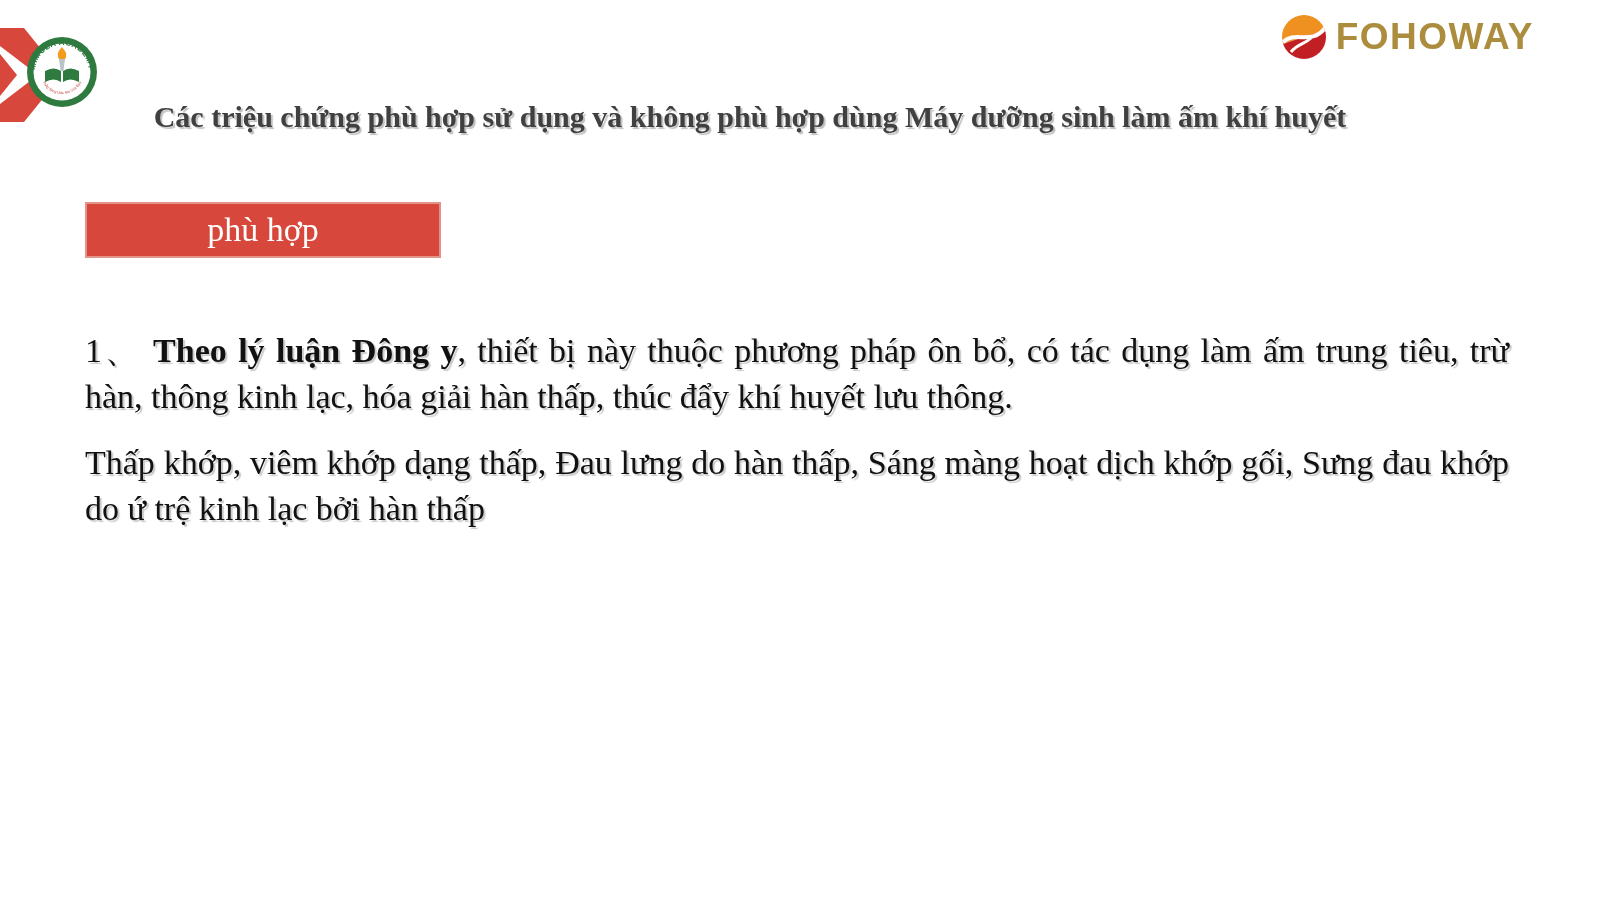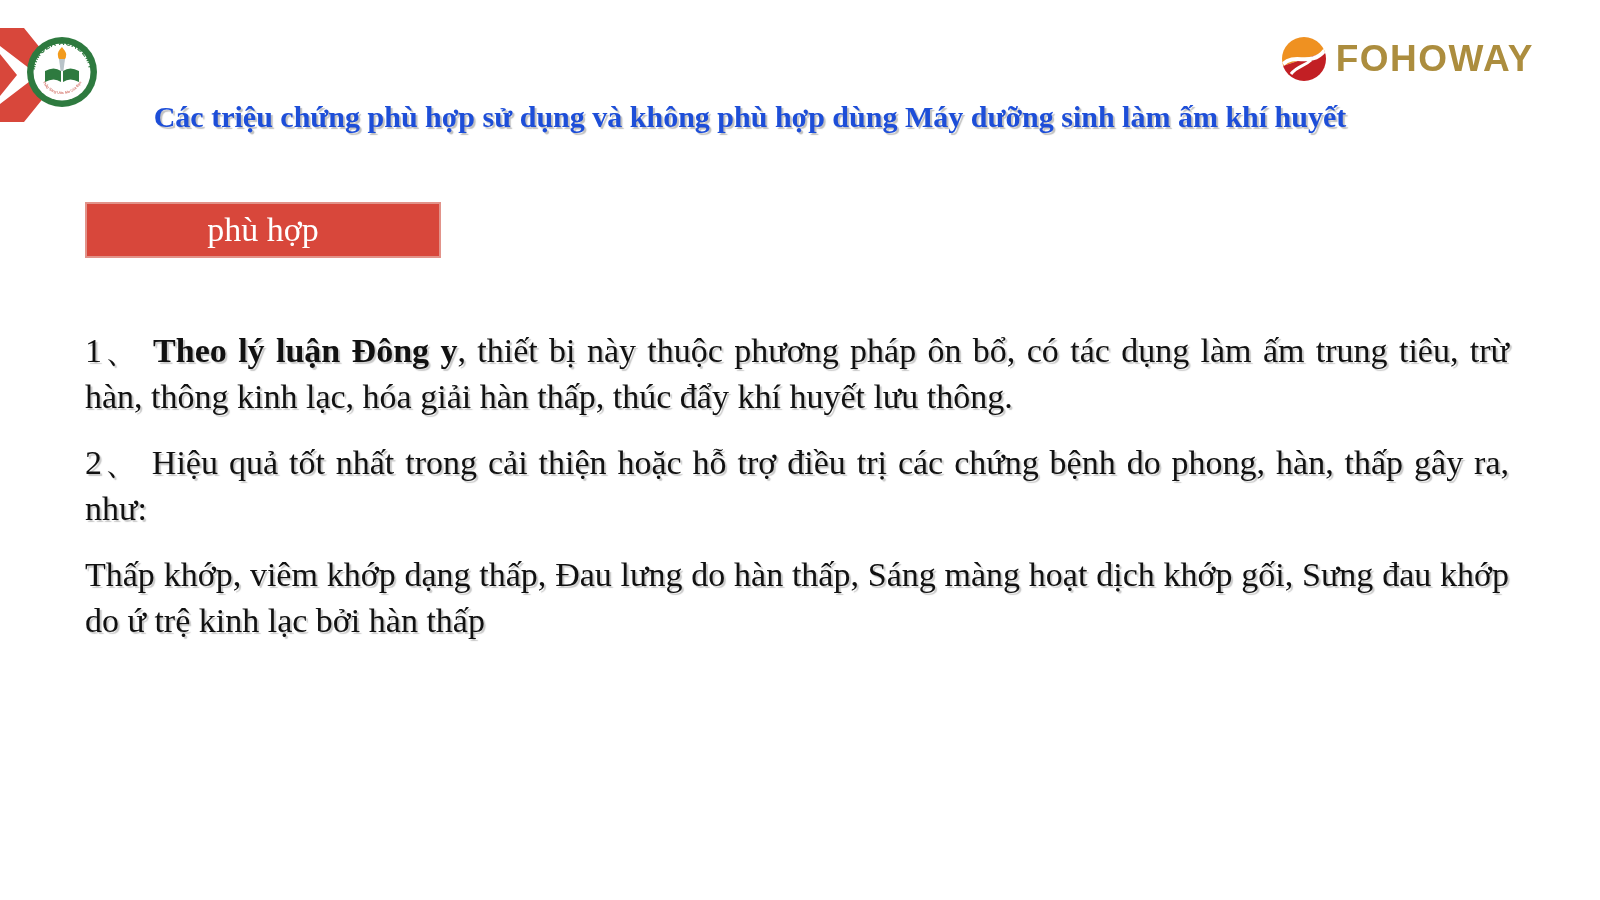--- a/index.html
+++ b/index.html
@@ -8,30 +8,30 @@
     overflow:hidden; font-family:"Liberation Serif","DejaVu Serif",serif; color:#111;
   }
 
   
   .chevron-wrap { position:absolute; left:0; top:28px; width:64px; height:94px; }
 
   
   .mimoza-wrap { position:absolute; left:26px; top:36px; width:72px; height:72px; }
 
   
-  .fohoway { position:absolute; top:14px; right:66px; display:flex; align-items:center; gap:9px;margin-top:22px; }
+  .fohoway { position:absolute; top:14px; right:66px; display:flex; align-items:center; gap:9px; }
   .fohoway-text {
     font-family:"Liberation Sans","DejaVu Sans",sans-serif;
     font-size:37px; font-weight:600; color:#ac8d3e; letter-spacing:1.5px;
   }
 
   
   .title {
     position:absolute; top:100px; left:50px; right:150px; text-align:center;
-    font-size:30px; font-weight:bold; color:#1d4ed8;
+    font-size:30px; font-weight:bold; color:#404040;
     text-shadow:2px 2px 1px rgba(140,140,140,.55);
   }
 
   
   .banner {
     position:absolute; left:85px; top:202px; width:356px; height:56px;
     background:#d8473b; border:2px solid #e2938a; box-sizing:border-box;
     display:flex; align-items:center; justify-content:center;text-align:right;
   }
   .banner-label { color:#ffffff; font-size:34px; }
@@ -102,17 +102,16 @@
   </div>
 
   <div class="title">Các triệu chứng phù hợp sử dụng và không phù hợp dùng Máy dưỡng sinh làm ấm khí huyết</div>
 
   <div class="banner">
     <span class="banner-label">phù hợp</span>
   </div>
 
   <div class="body-text">
     <p class="para"><span class="num">1、</span> <span class="bold">Theo lý luận Đông y</span><span>, thiết bị này thuộc phương pháp ôn bổ, có tác dụng làm ấm trung tiêu, trừ hàn, thông kinh lạc, hóa giải hàn thấp, thúc đẩy khí huyết lưu thông.</span></p>
-    <p class="para"><span class="num">2、</span> <span>Hiệu quả tốt nhất trong cải thiện hoặc hỗ trợ điều trị các chứng bệnh do phong, hàn, thấp gây ra, như:</span></p>
     <p class="para"><span>Thấp khớp, viêm khớp dạng thấp, Đau lưng do hàn thấp, Sáng màng hoạt dịch khớp gối, Sưng đau khớp do ứ trệ kinh lạc bởi hàn thấp</span></p>
   </div>
 
 </div>
 
 </body></html>

